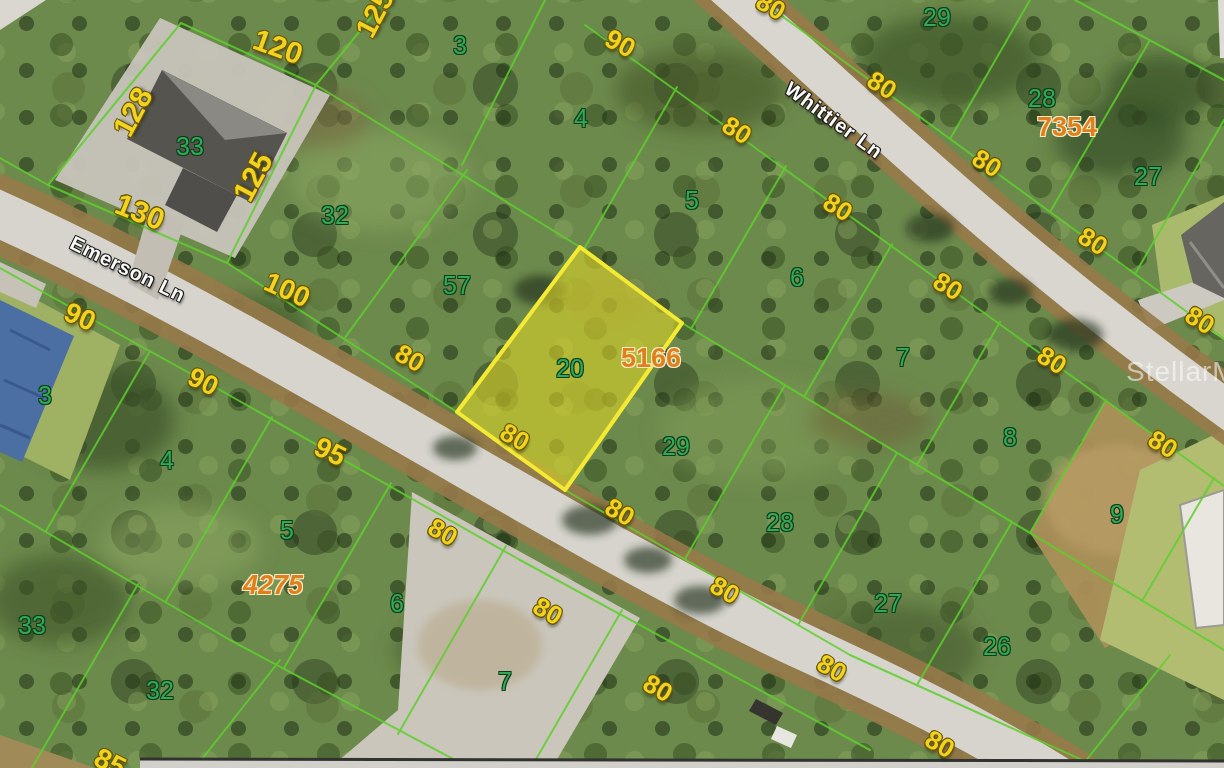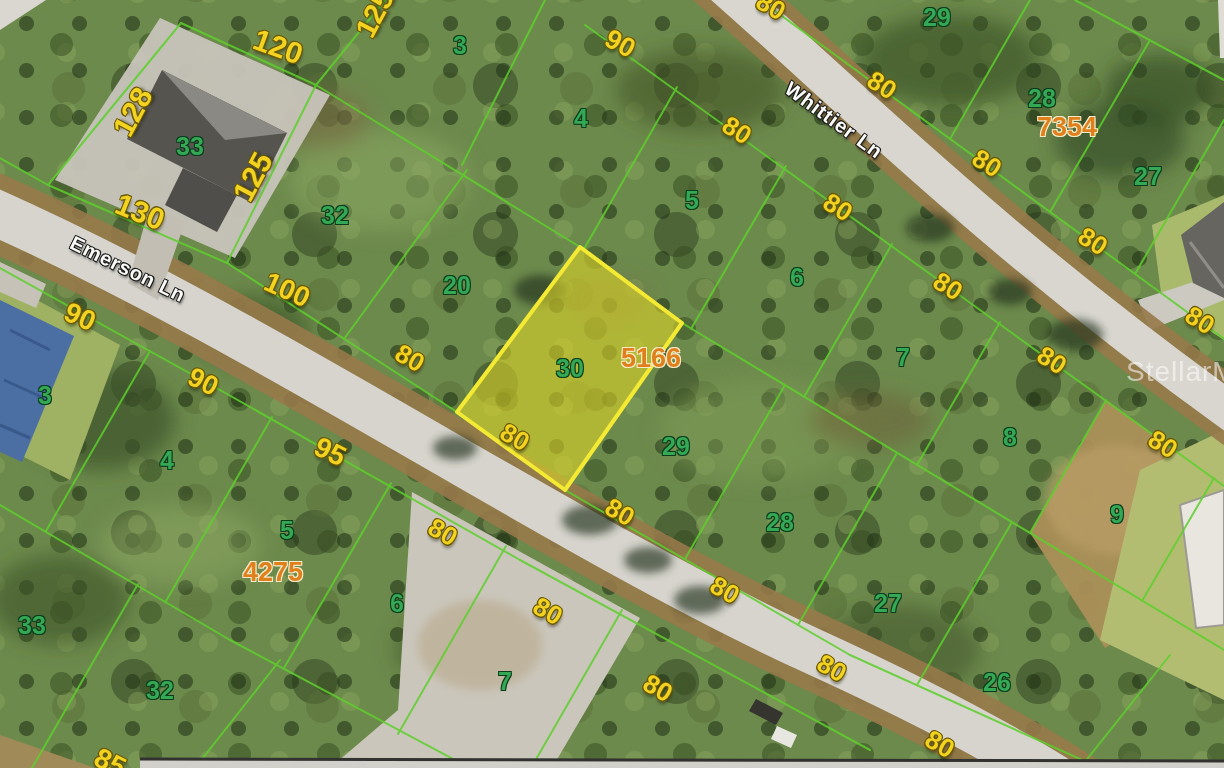--- a/index.html
+++ b/index.html
@@ -16,21 +16,21 @@
     background-size:53px 47px, 89px 71px, 71px 59px, 127px 103px, 181px 149px;
     background-position:0 0, 17px 9px, 31px 23px, 5px 37px, 43px 11px;
   }
   .stage svg{position:absolute;left:0;top:0;}
   #labels span, .wm{position:absolute;white-space:nowrap;line-height:1;}
   .dim{
     font-weight:bold;color:#f2d321;
     text-shadow:1px 1px 0 #6b5800,-1px -1px 0 #6b5800,1px -1px 0 #6b5800,-1px 1px 0 #6b5800,2px 3px 3px rgba(20,20,0,.45);
   }
   .lot{
-    font-weight:bold;color:#35a855;
+    font-weight:normal;color:#35a855;
     text-shadow:1px 1px 0 #0b3d1d,-1px -1px 0 #0b3d1d,1px -1px 0 #0b3d1d,-1px 1px 0 #0b3d1d;
   }
   .blk{
     font-weight:bold;color:#e0801c;
     text-shadow:1px 1px 0 #f7ecca,-1px -1px 0 #f7ecca,1px -1px 0 #f7ecca,-1px 1px 0 #f7ecca;
   }
   .street{
     font-weight:bold;color:#fbfbf8;letter-spacing:1px;
     text-shadow:1px 1px 0 #1c1c1c,-1px -1px 0 #1c1c1c,1px -1px 0 #1c1c1c,-1px 1px 0 #1c1c1c,2px 2px 3px rgba(0,0,0,.6);
   }
@@ -214,37 +214,37 @@
       <span class="dim" style="left: 940px; top: 744px; font-size: 26px; transform: translate(-50%, -50%) rotate(30deg);">80</span>
       <span class="lot" style="left: 190px; top: 146px; font-size: 25px; transform: translate(-50%, -50%) rotate(0deg);">33</span>
       <span class="lot" style="left: 335px; top: 215px; font-size: 25px; transform: translate(-50%, -50%) rotate(0deg);">32</span>
       <span class="lot" style="left: 460px; top: 45px; font-size: 25px; transform: translate(-50%, -50%) rotate(0deg);">3</span>
       <span class="lot" style="left: 581px; top: 118px; font-size: 25px; transform: translate(-50%, -50%) rotate(0deg);">4</span>
       <span class="lot" style="left: 692px; top: 200px; font-size: 25px; transform: translate(-50%, -50%) rotate(0deg);">5</span>
       <span class="lot" style="left: 797px; top: 277px; font-size: 25px; transform: translate(-50%, -50%) rotate(0deg);">6</span>
       <span class="lot" style="left: 937px; top: 17px; font-size: 25px; transform: translate(-50%, -50%) rotate(0deg);">29</span>
       <span class="lot" style="left: 1042px; top: 98px; font-size: 25px; transform: translate(-50%, -50%) rotate(0deg);">28</span>
       <span class="lot" style="left: 1148px; top: 176px; font-size: 25px; transform: translate(-50%, -50%) rotate(0deg);">27</span>
-      <span class="lot" style="left: 457px; top: 285px; font-size: 25px; transform: translate(-50%, -50%) rotate(0deg);">20</span>
-      <span class="lot" style="left: 570px; top: 368px; font-size: 25px; transform: translate(-50%, -50%) rotate(0deg);">30</span>
+      <span class="lot" style="left: 457px; top: 285px; font-size: 25px; transform: translate(-50%, -50%) rotate(0deg);">57</span>
+      <span class="lot" style="left: 570px; top: 368px; font-size: 25px; transform: translate(-50%, -50%) rotate(0deg);">20</span>
       <span class="lot" style="left: 676px; top: 446px; font-size: 25px; transform: translate(-50%, -50%) rotate(0deg);">29</span>
       <span class="lot" style="left: 780px; top: 522px; font-size: 25px; transform: translate(-50%, -50%) rotate(0deg);">28</span>
       <span class="lot" style="left: 888px; top: 603px; font-size: 25px; transform: translate(-50%, -50%) rotate(0deg);">27</span>
-      <span class="lot" style="left: 997px; top: 682px; font-size: 25px; transform: translate(-50%, -50%) rotate(0deg);">26</span>
+      <span class="lot" style="left: 997px; top: 646px; font-size: 25px; transform: translate(-50%, -50%) rotate(0deg);">26</span>
       <span class="lot" style="left: 903px; top: 357px; font-size: 25px; transform: translate(-50%, -50%) rotate(0deg);">7</span>
       <span class="lot" style="left: 1010px; top: 437px; font-size: 25px; transform: translate(-50%, -50%) rotate(0deg);">8</span>
       <span class="lot" style="left: 1117px; top: 514px; font-size: 25px; transform: translate(-50%, -50%) rotate(0deg);">9</span>
       <span class="lot" style="left: 45px; top: 395px; font-size: 25px; transform: translate(-50%, -50%) rotate(0deg);">3</span>
       <span class="lot" style="left: 167px; top: 460px; font-size: 25px; transform: translate(-50%, -50%) rotate(0deg);">4</span>
       <span class="lot" style="left: 287px; top: 530px; font-size: 25px; transform: translate(-50%, -50%) rotate(0deg);">5</span>
       <span class="lot" style="left: 32px; top: 625px; font-size: 25px; transform: translate(-50%, -50%) rotate(0deg);">33</span>
       <span class="lot" style="left: 160px; top: 690px; font-size: 25px; transform: translate(-50%, -50%) rotate(0deg);">32</span>
       <span class="lot" style="left: 397px; top: 603px; font-size: 25px; transform: translate(-50%, -50%) rotate(0deg);">6</span>
       <span class="lot" style="left: 505px; top: 681px; font-size: 25px; transform: translate(-50%, -50%) rotate(0deg);">7</span>
       <span class="blk" style="left: 1067px; top: 127px; font-size: 27px; transform: translate(-50%, -50%) rotate(0deg);">7354</span>
       <span class="blk" style="left: 651px; top: 358px; font-size: 27px; transform: translate(-50%, -50%) rotate(0deg);">5166</span>
-      <span class="blk" style="left: 273px; top: 572px; font-size: 27px; transform: translate(-50%, -50%) rotate(0deg);">4275</span>
+      <span class="blk" style="left: 273px; top: 585px; font-size: 27px; transform: translate(-50%, -50%) rotate(0deg); font-style: italic;">4275</span>
       <span class="street" style="left: 128px; top: 269px; font-size: 20px; transform: translate(-50%, -50%) rotate(26deg);">Emerson Ln</span>
       <span class="street" style="left: 834px; top: 120px; font-size: 20px; transform: translate(-50%, -50%) rotate(36deg);">Whittier Ln</span>
     </div>
 
   <span class="wm">StellarMLS</span>
 </div>
 
 </body></html>

